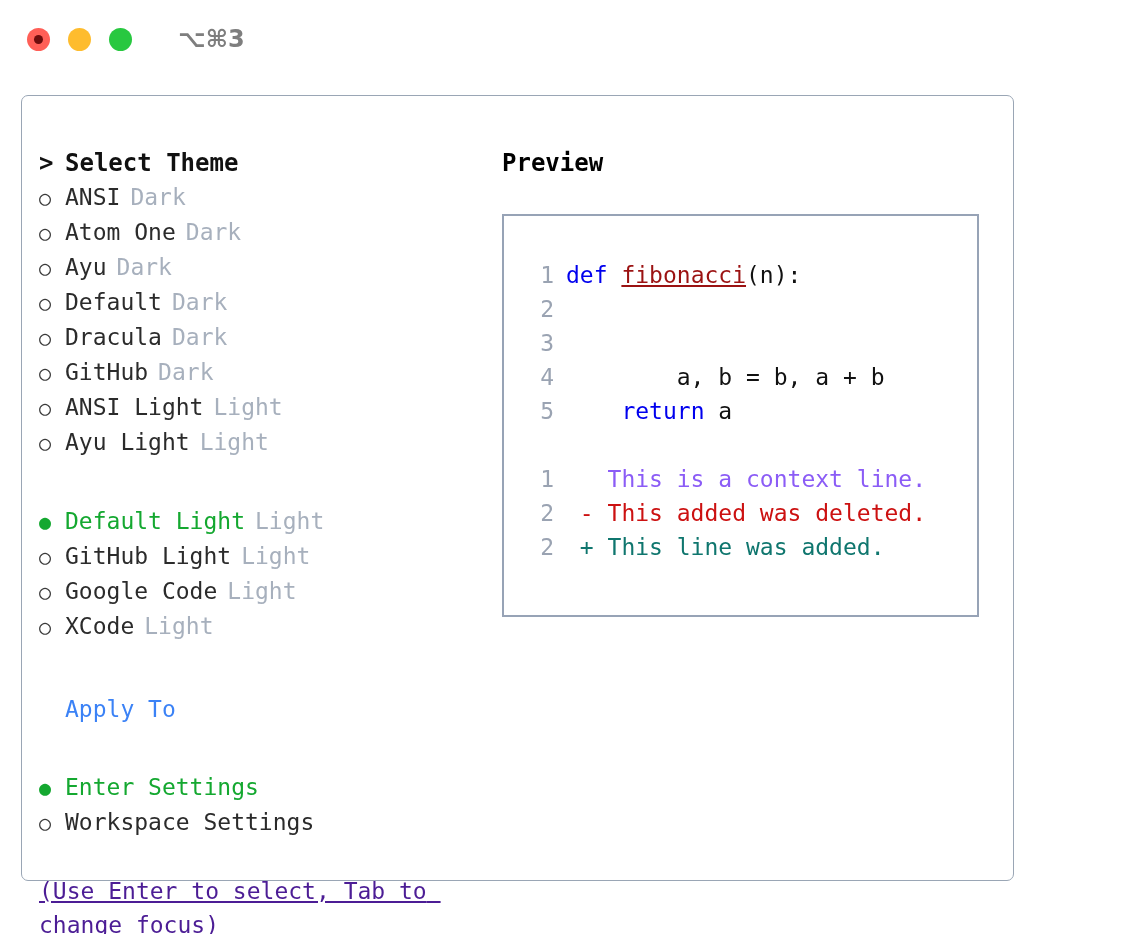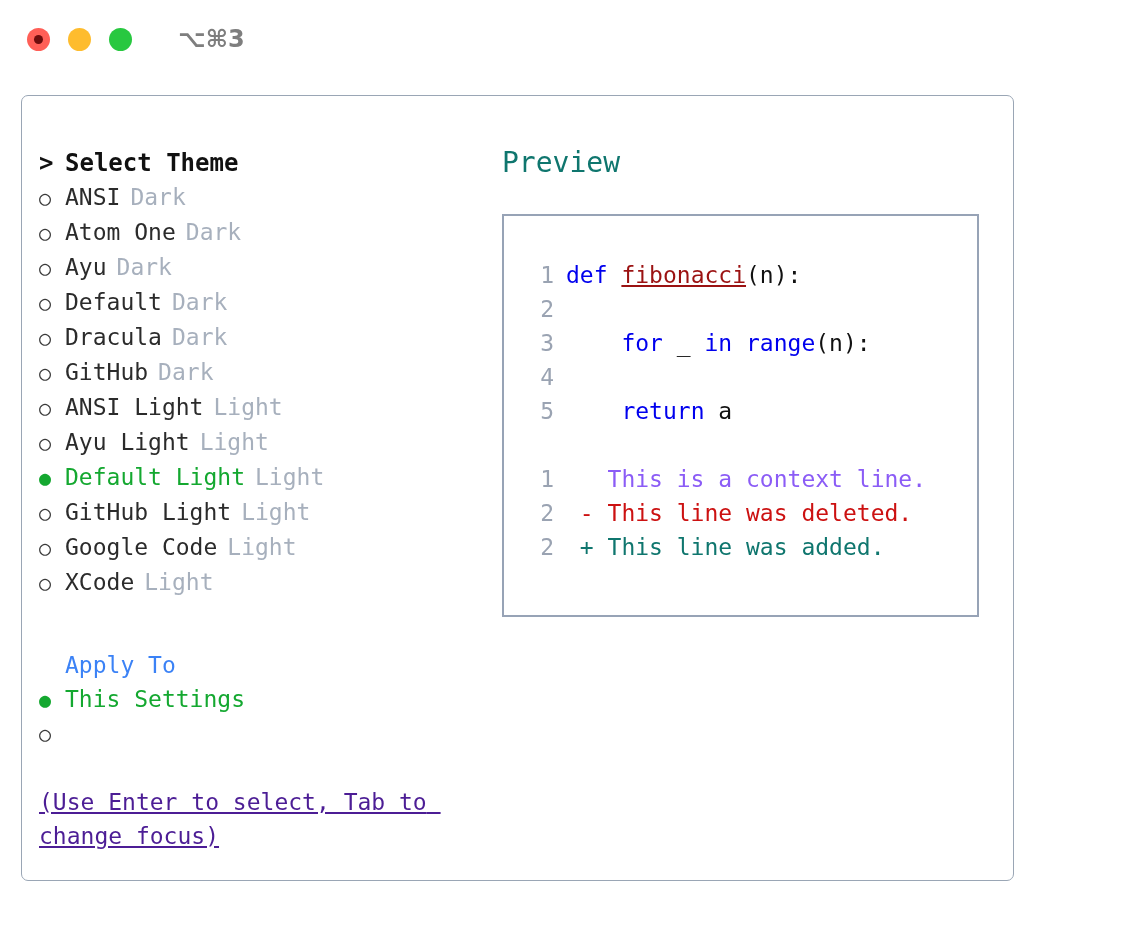--- a/index.html
+++ b/index.html
@@ -122,20 +122,21 @@
     line-height: 34px;
   }
   .marker.sel {
     color: #14a830;
   }
   .label {
     color: #2b2b2b;
   }
   .label.sel {
     color: #14a830;
+    margin-top: 44px;
   }
   .badge {
     color: #a7b0bd;
     margin-left: 10px;
   }
   .group-label {
     font-size: 23px;
     color: #3b82f6;
     line-height: 34px;
     padding-left: 26px;
@@ -153,23 +154,23 @@
   }
 
   
   .right-col {
     position: absolute;
     left: 480px;
     top: 50px;
     width: 500px;
   }
   .preview-title {
-    font-size: 28px;
-    font-weight: 400;
-    color: #0f766e;
+    font-size: 24px;
+    font-weight: 700;
+    color: #000000;
     line-height: 34px;
   }
   .preview-box {
     margin-top: 34px;
     width: 477px;
     height: 403px;
     border: 2px solid #97a3b6;
     box-sizing: border-box;
     background: #ffffff;
     padding: 42px 0 0 16px;
@@ -231,43 +232,43 @@
             <div class="row"><span class="marker sel">●</span><span class="label sel">Default Light</span><span class="badge">Light</span></div>
             <div class="row"><span class="marker">○</span><span class="label">GitHub Light</span><span class="badge">Light</span></div>
             <div class="row"><span class="marker">○</span><span class="label">Google Code</span><span class="badge">Light</span></div>
             <div class="row"><span class="marker">○</span><span class="label">XCode</span><span class="badge">Light</span></div>
           </div>
 
         <div class="spacer-lg"></div>
 
         <div class="group-label">Apply To</div>
         <div id="apply-list">
-            <div class="row"><span class="marker sel">●</span><span class="label sel">This Settings</span></div>
-            <div class="row"><span class="marker">○</span></div>
+            <div class="row"><span class="marker sel">●</span><span class="label sel">Enter Settings</span></div>
+            <div class="row"><span class="marker">○</span><span class="label">Workspace Settings</span></div>
           </div>
 
         <div class="spacer-md"></div>
 
         <div class="hint">(Use Enter to select, Tab to change focus)</div>
       </div>
 
       <div class="right-col">
         <div class="preview-title">Preview</div>
         <div class="preview-box">
           <div id="code-block">
               <div class="code-line"><span class="lineno">1</span><span><span class="kw">def </span><span class="fn">fibonacci</span><span class="code">(n):</span></span></div>
               <div class="code-line"><span class="lineno">2</span></div>
-              <div class="code-line"><span class="lineno">3</span><span><span class="code">    </span><span class="kw">for</span><span class="code"> _ </span><span class="kw">in range</span><span class="code">(n):</span></span></div>
-              <div class="code-line"><span class="lineno">4</span></div>
+              <div class="code-line"><span class="lineno">3</span></div>
+              <div class="code-line"><span class="lineno">4</span><span><span class="code">        a, b = b, a + b</span></span></div>
               <div class="code-line"><span class="lineno">5</span><span><span class="code">    </span><span class="kw">return</span><span class="code"> a</span></span></div>
             </div>
           <div class="blank-line"></div>
           <div id="diff-block">
               <div class="code-line"><span class="lineno">1</span><span><span class="ctx">   This is a context line.</span></span></div>
-              <div class="code-line"><span class="lineno">2</span><span><span class="del"> - This line was deleted.</span></span></div>
+              <div class="code-line"><span class="lineno">2</span><span><span class="del"> - This added was deleted.</span></span></div>
               <div class="code-line"><span class="lineno">2</span><span><span class="add"> + This line was added.</span></span></div>
             </div>
         </div>
       </div>
 
     </div>
   </div>
 </div>
 
 </body></html>

